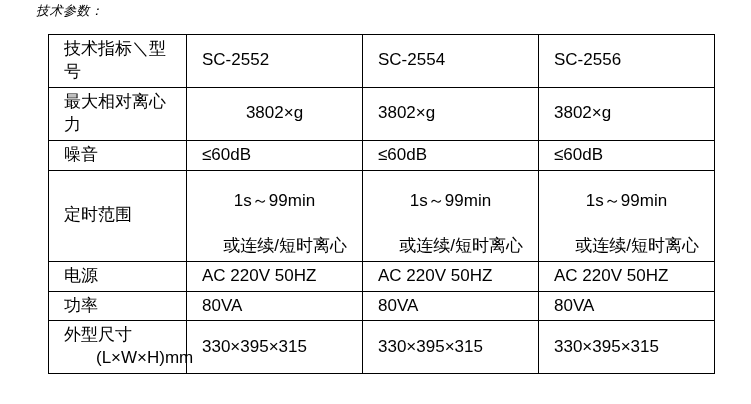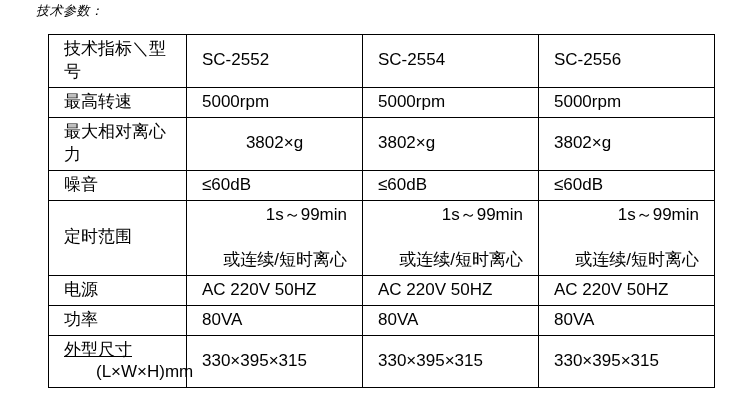--- a/index.html
+++ b/index.html
@@ -56,28 +56,29 @@
   .cell-center {
     text-align: center;
   }
   .timer-cell {
     text-align: center;
     padding-top: 6px;
     padding-bottom: 4px;
   }
   .timer-line1 {
     display: block;
-    text-align: right;
+    text-align: center;
     margin-bottom: 22px;
+    margin-top: 16px;
   }
   .timer-line2 {
     display: block;
     text-align: right;
   }
-  .dim-l1 { display: block; text-decoration: underline; }
+  .dim-l1 { display: block; }
   .dim-l2 { display: block; margin-left: 32px; }
 </style>
 </head>
 <body>
 
 <div class="page">
 
   <div class="caption">技术参数：</div>
 
   <table class="spec-table">
@@ -88,26 +89,20 @@
       <col class="col-model">
     </colgroup>
     <tbody>
       <tr class="row-head">
         <td>技术指标＼型号</td>
         <td>SC-2552</td>
         <td>SC-2554</td>
         <td>SC-2556</td>
       </tr>
 
-      <tr>
-        <td>最高转速</td>
-        <td>5000rpm</td>
-        <td>5000rpm</td>
-        <td>5000rpm</td>
-      </tr>
 
       <tr class="r-tall">
         <td>最大相对离心力</td>
         <td class="cell-center">3802×g</td>
         <td>3802×g</td>
         <td>3802×g</td>
       </tr>
 
 
 

